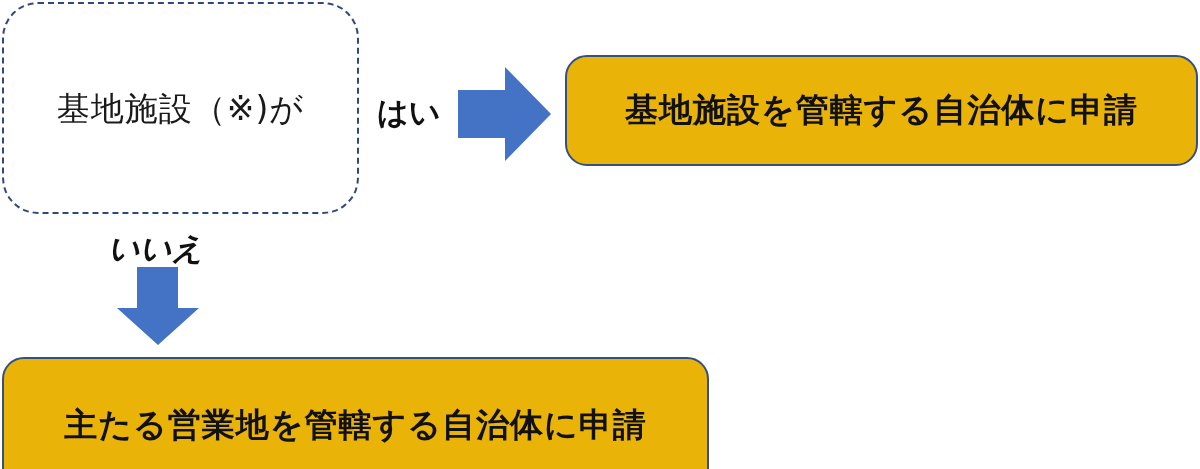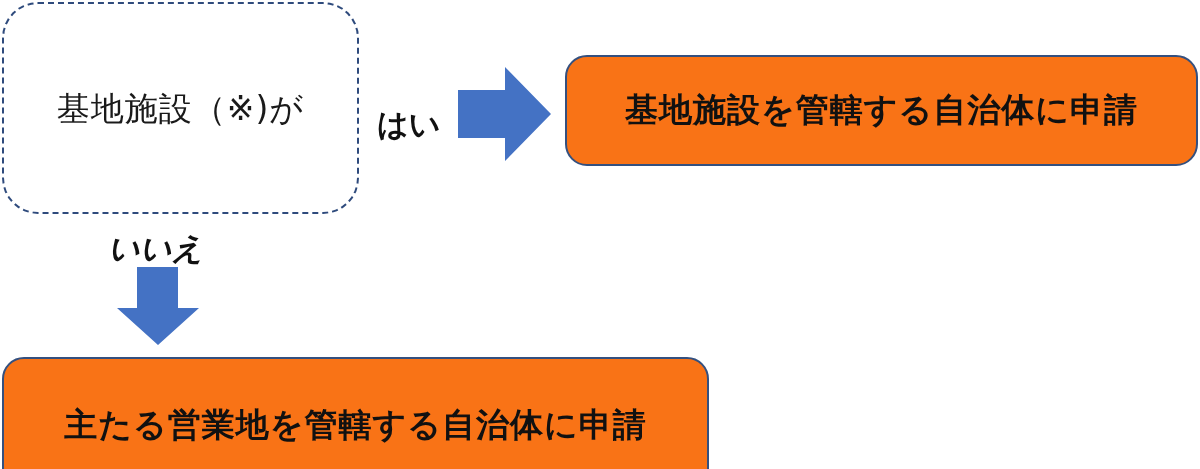--- a/index.html
+++ b/index.html
@@ -39,21 +39,21 @@
       color: #1a1a1a;
     }
     .result-box {
       position: absolute;
       border: 2.5px solid #34507f;
       border-radius: 22px;
       box-sizing: border-box;
       display: flex;
       align-items: center;
       justify-content: center;
-      background: #f97316;
+      background: #eab308;
     }
     .result-box.top {
       left: 565px;
       top: 55px;
       width: 633px;
       height: 111px;
     }
     .result-box.bottom {
       left: 2px;
       top: 357px;
@@ -69,21 +69,21 @@
     }
     .branch-label {
       position: absolute;
       font-size: 31px;
       font-weight: bold;
       white-space: nowrap;
       color: #111111;
     }
     .branch-label.yes {
       left: 377px;
-      top: 104px;
+      top: 92px;
     }
     .branch-label.no {
       left: 108px;
       top: 228px;
       font-style: italic;
     }
     .arrow {
       position: absolute;
     }
     .arrow.right {

